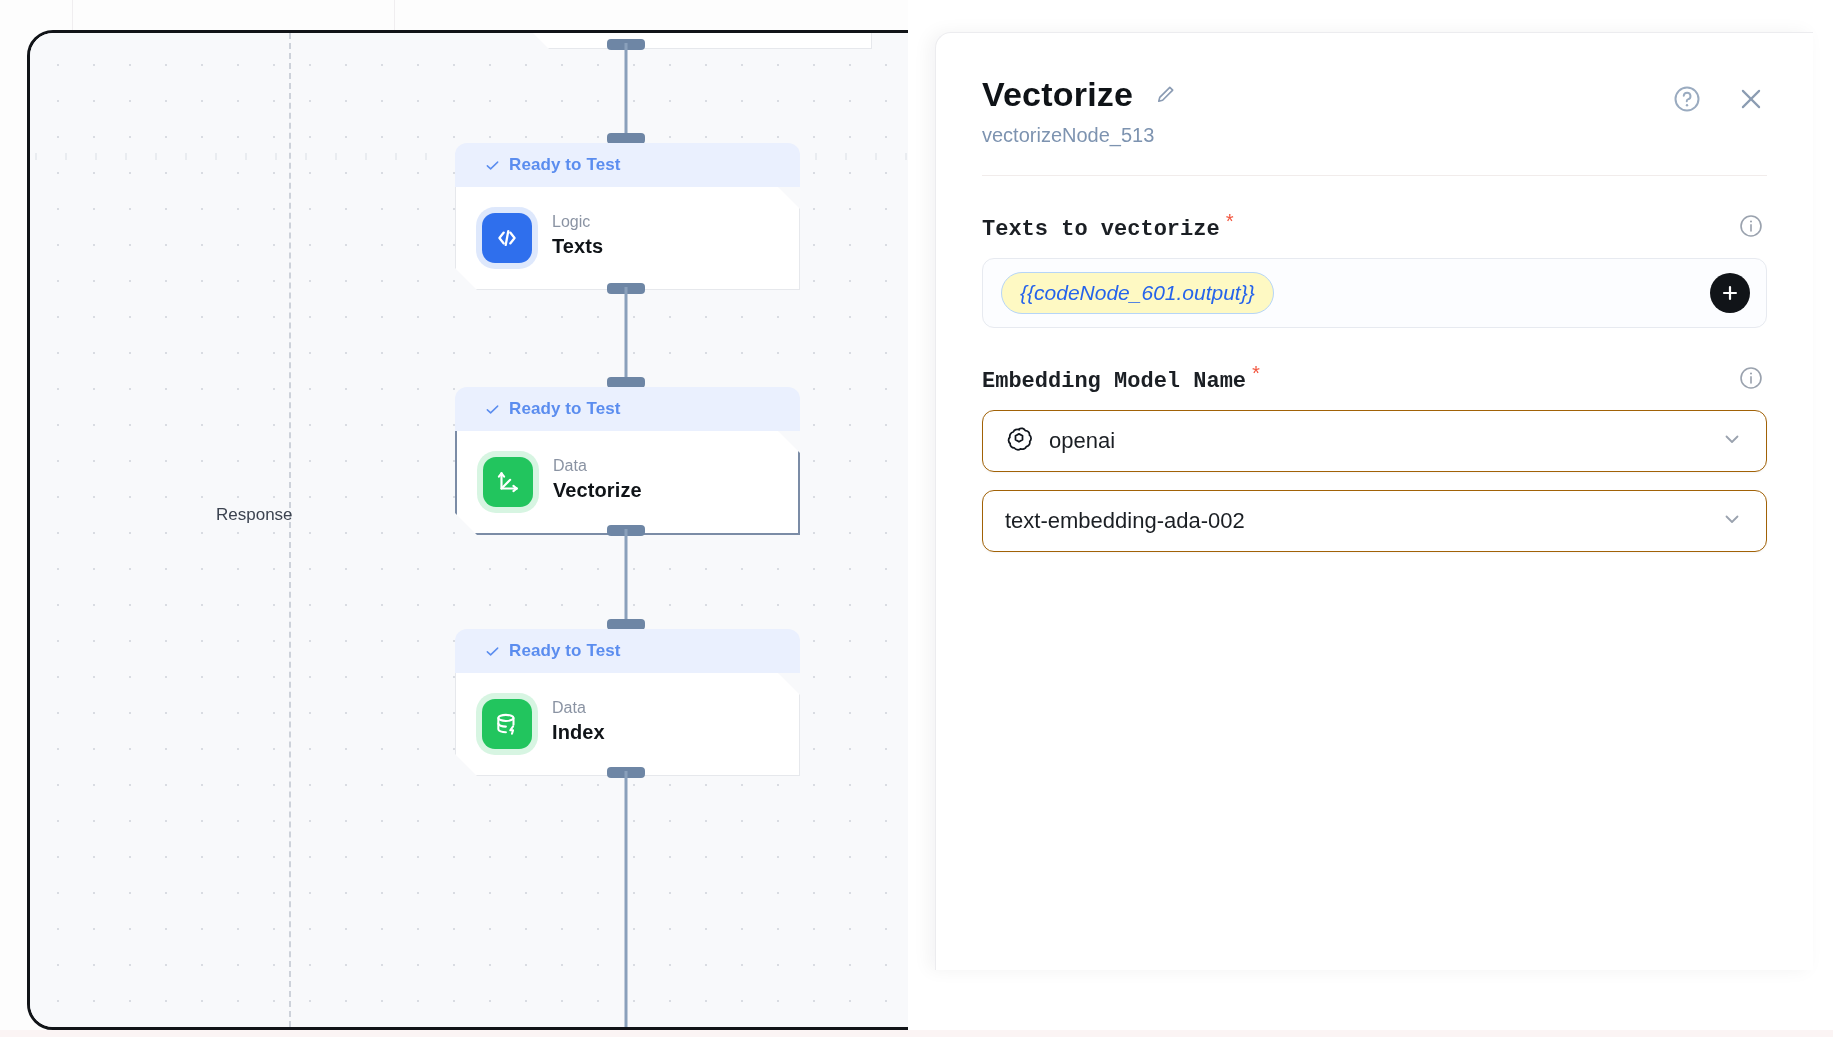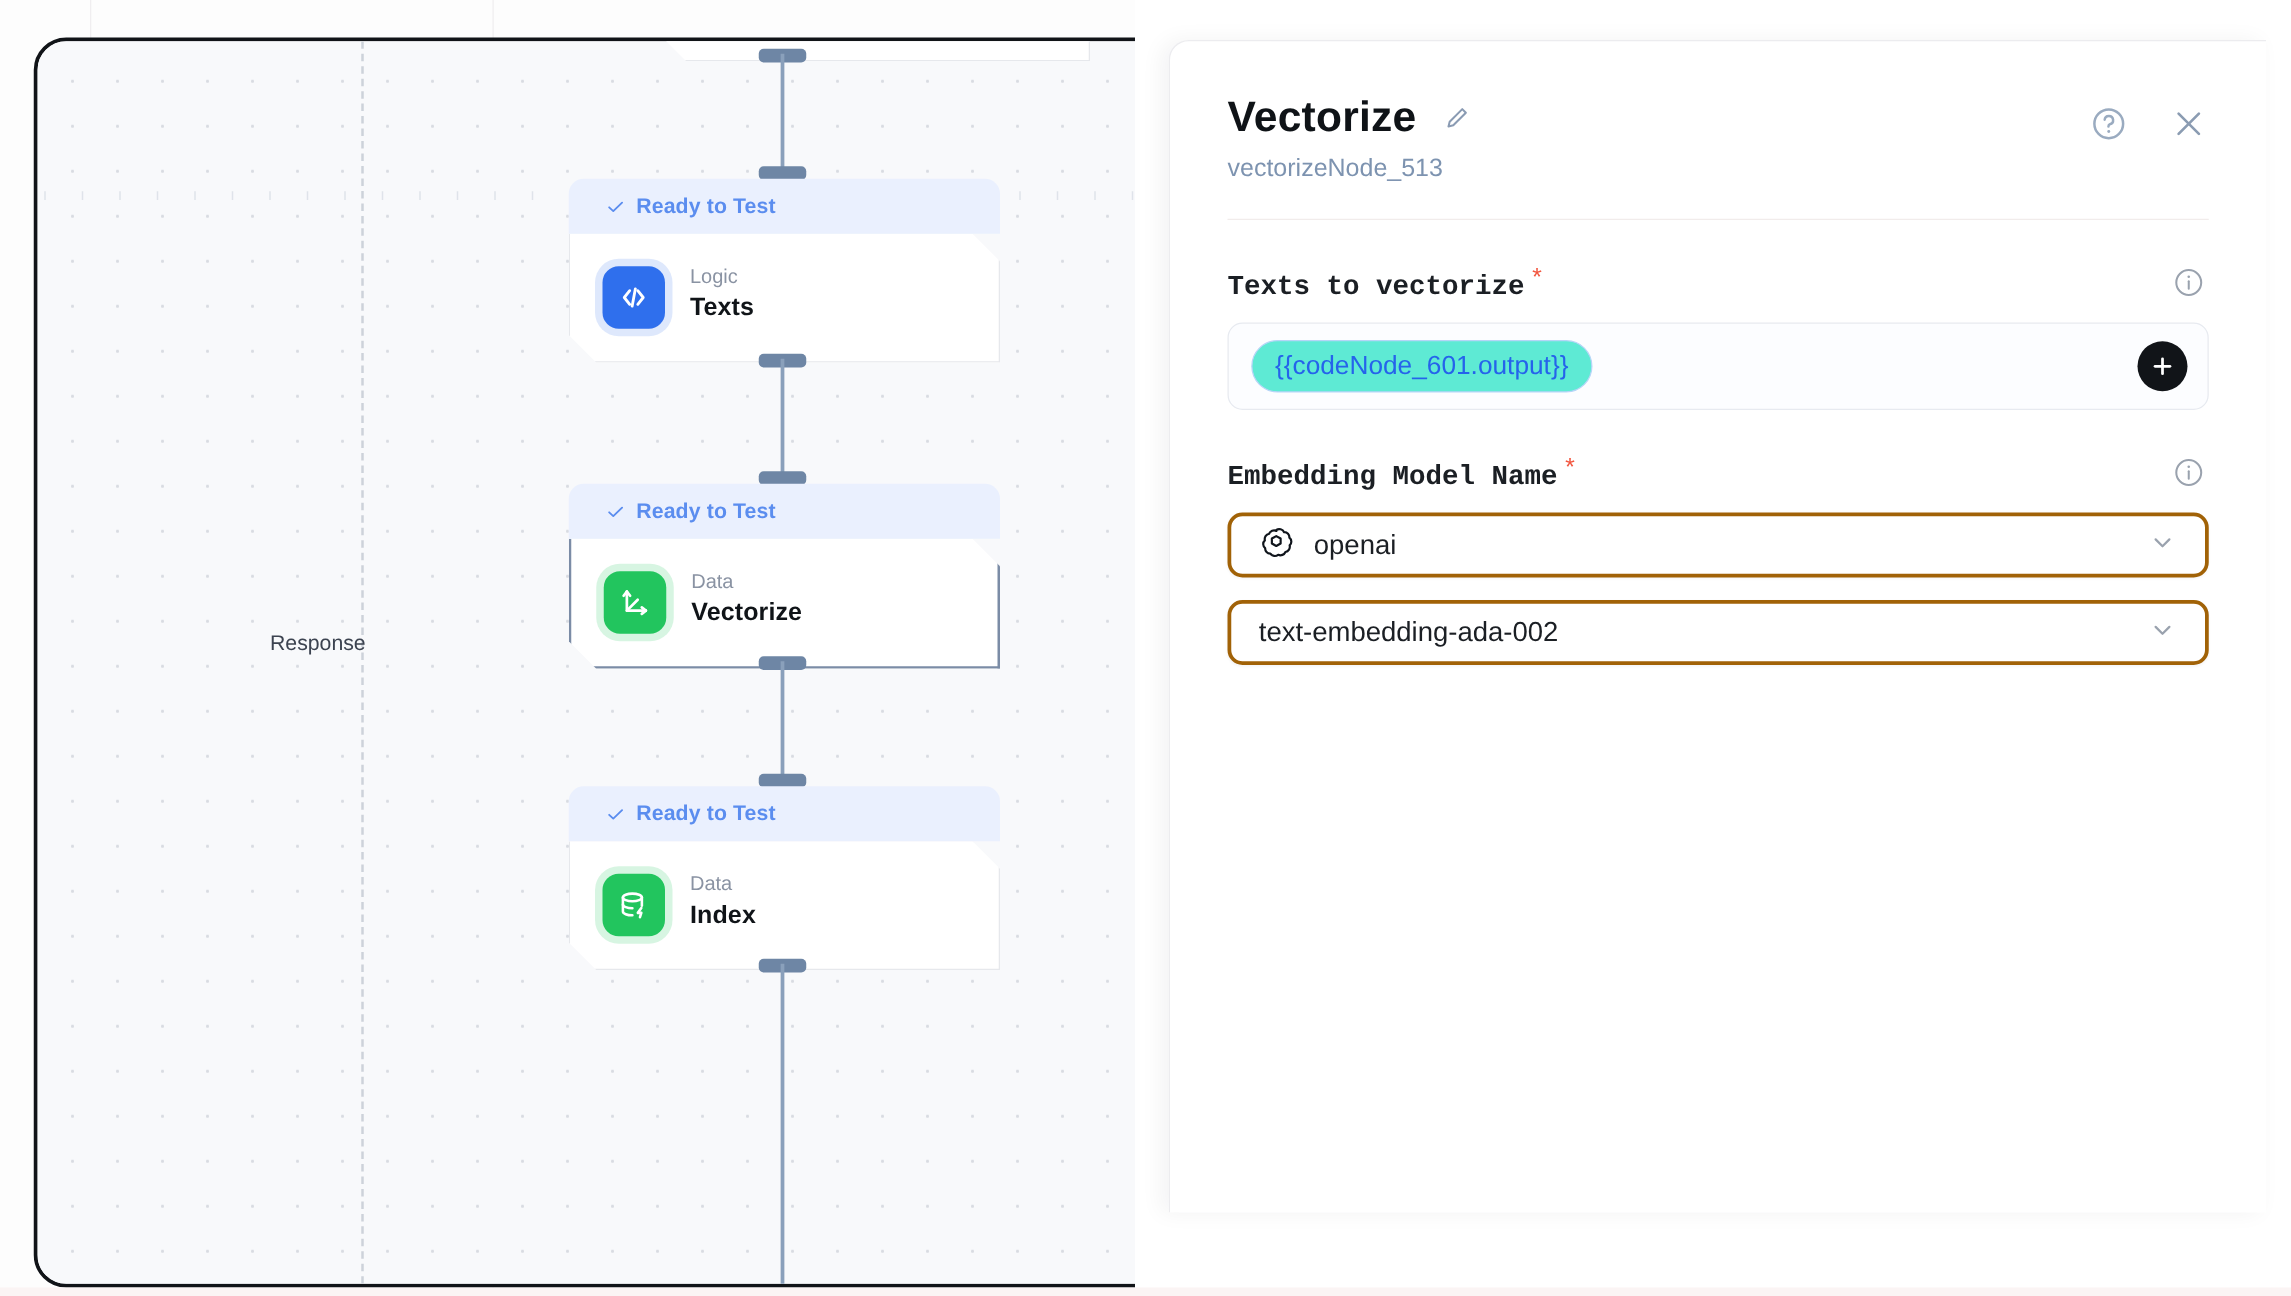--- a/index.html
+++ b/index.html
@@ -133,40 +133,41 @@
     margin-top: 16px;
     position: relative;
     min-height: 70px;
     border: 1px solid #e7eaf0;
     border-radius: 12px;
     background: #fcfdff;
     display: flex; align-items: center;
     padding: 12px 78px 12px 18px;
   }
   .token-chip {
-    background: #5eead4;
+    background: #fef9c3;
     border: 1px solid #b6d5f7;
     border-radius: 999px;
     padding: 8px 18px;
     font-size: 21px;
     color: #2563eb;
     white-space: nowrap;
+    font-style: italic;
   }
   .add-btn {
     position: absolute; right: 16px; top: 50%; transform: translateY(-50%);
     width: 40px; height: 40px; border-radius: 50%;
     background: #111418; color: #fff;
     display: flex; align-items: center; justify-content: center;
     cursor: pointer;
   }
 
   .select {
     margin-top: 16px;
-    height: 52px;
-    border: 3px solid #a16207;
+    height: 62px;
+    border: 1px solid #a16207;
     border-radius: 12px;
     background: #fff;
     display: flex; align-items: center;
     padding: 0 22px;
     gap: 16px;
     cursor: pointer;
     box-shadow: 0 1px 2px rgba(16,24,40,.04);
   }
   .select .sel-text { font-size: 22px; color: #1b1f24; flex: 1; }
   .select .chev { color: #9aa2ae; }

